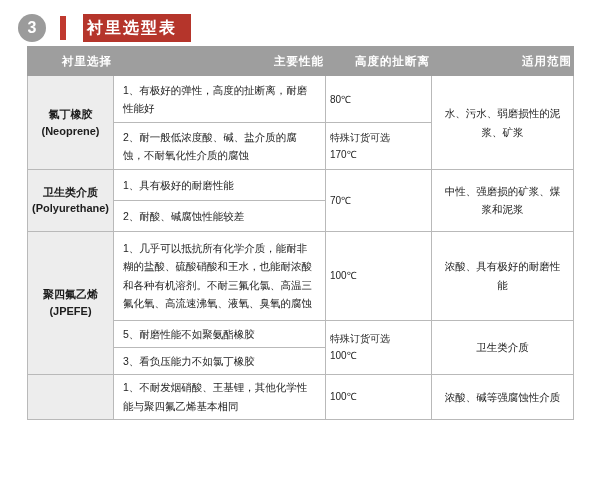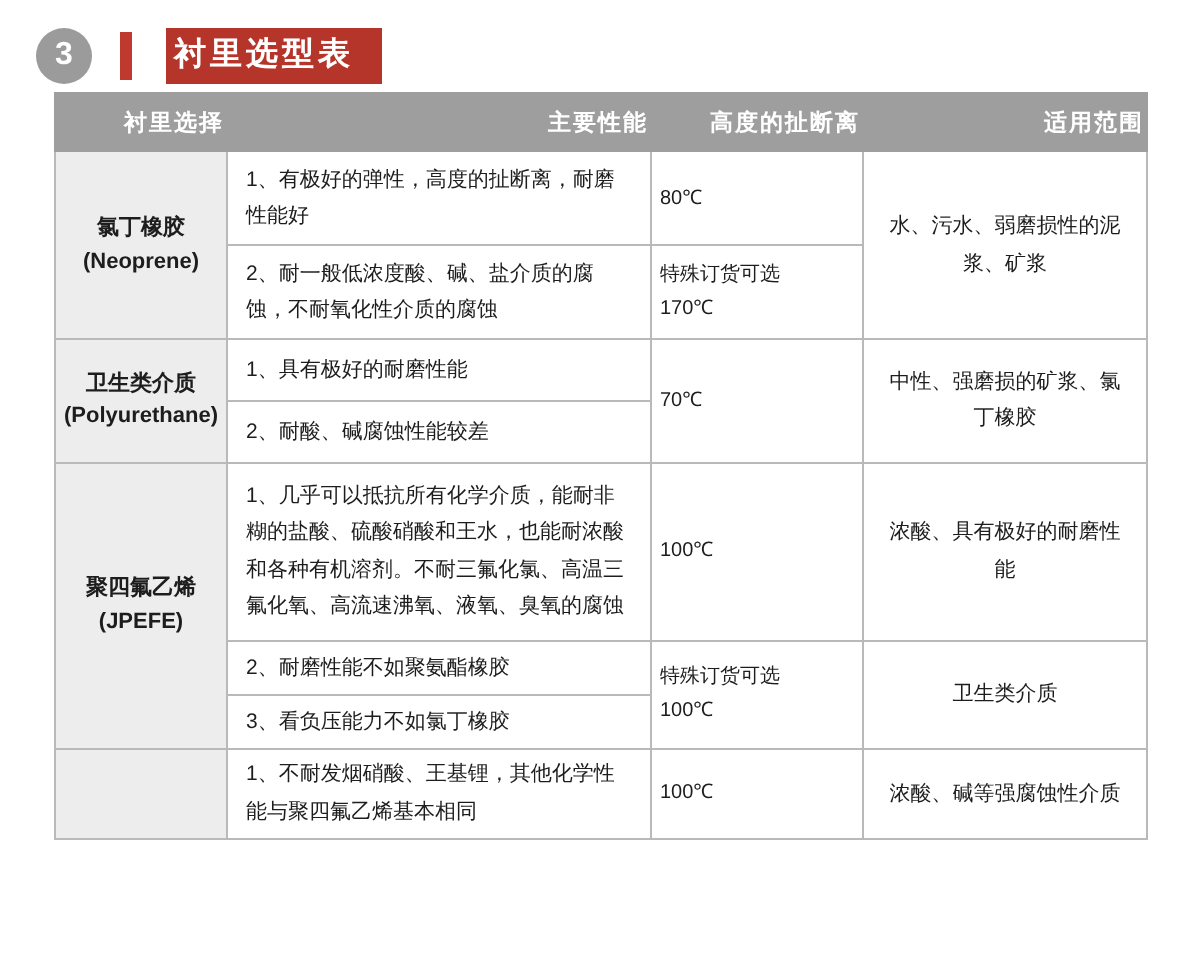--- a/index.html
+++ b/index.html
@@ -173,37 +173,37 @@
           </td>
         </tr>
 
         <tr>
           <td class="c-lining" rowspan="2">
             <div>卫生类介质</div>
             <div>(Polyurethane)</div>
           </td>
           <td class="c-perf" style="height:28px">1、具有极好的耐磨性能</td>
           <td class="c-temp" rowspan="2">70℃</td>
-          <td class="c-range" rowspan="2">中性、强磨损的矿浆、氯丁橡胶</td>
+          <td class="c-range" rowspan="2">中性、强磨损的矿浆、煤浆和泥浆</td>
         </tr>
         <tr>
           <td class="c-perf" style="height:28px">2、耐酸、碱腐蚀性能较差</td>
         </tr>
 
         <tr>
           <td class="c-lining" rowspan="3">
             <div>聚四氟乙烯</div>
             <div>(JPEFE)</div>
           </td>
           <td class="c-perf" style="height:88px">1、几乎可以抵抗所有化学介质，能耐非糊的盐酸、硫酸硝酸和王水，也能耐浓酸和各种有机溶剂。不耐三氟化氯、高温三氟化氧、高流速沸氧、液氧、臭氧的腐蚀</td>
           <td class="c-temp">100℃</td>
           <td class="c-range">浓酸、具有极好的耐磨性能</td>
         </tr>
         <tr>
-          <td class="c-perf" style="height:26px">2、耐磨性能不如聚氨酯橡胶</td>
+          <td class="c-perf" style="height:26px">5、耐磨性能不如聚氨酯橡胶</td>
           <td class="c-temp" rowspan="2">
             <div>特殊订货可选</div>
             <div>100℃</div>
           </td>
           <td class="c-range" rowspan="2">卫生类介质</td>
         </tr>
         <tr>
           <td class="c-perf" style="height:26px">3、看负压能力不如氯丁橡胶</td>
         </tr>
 

